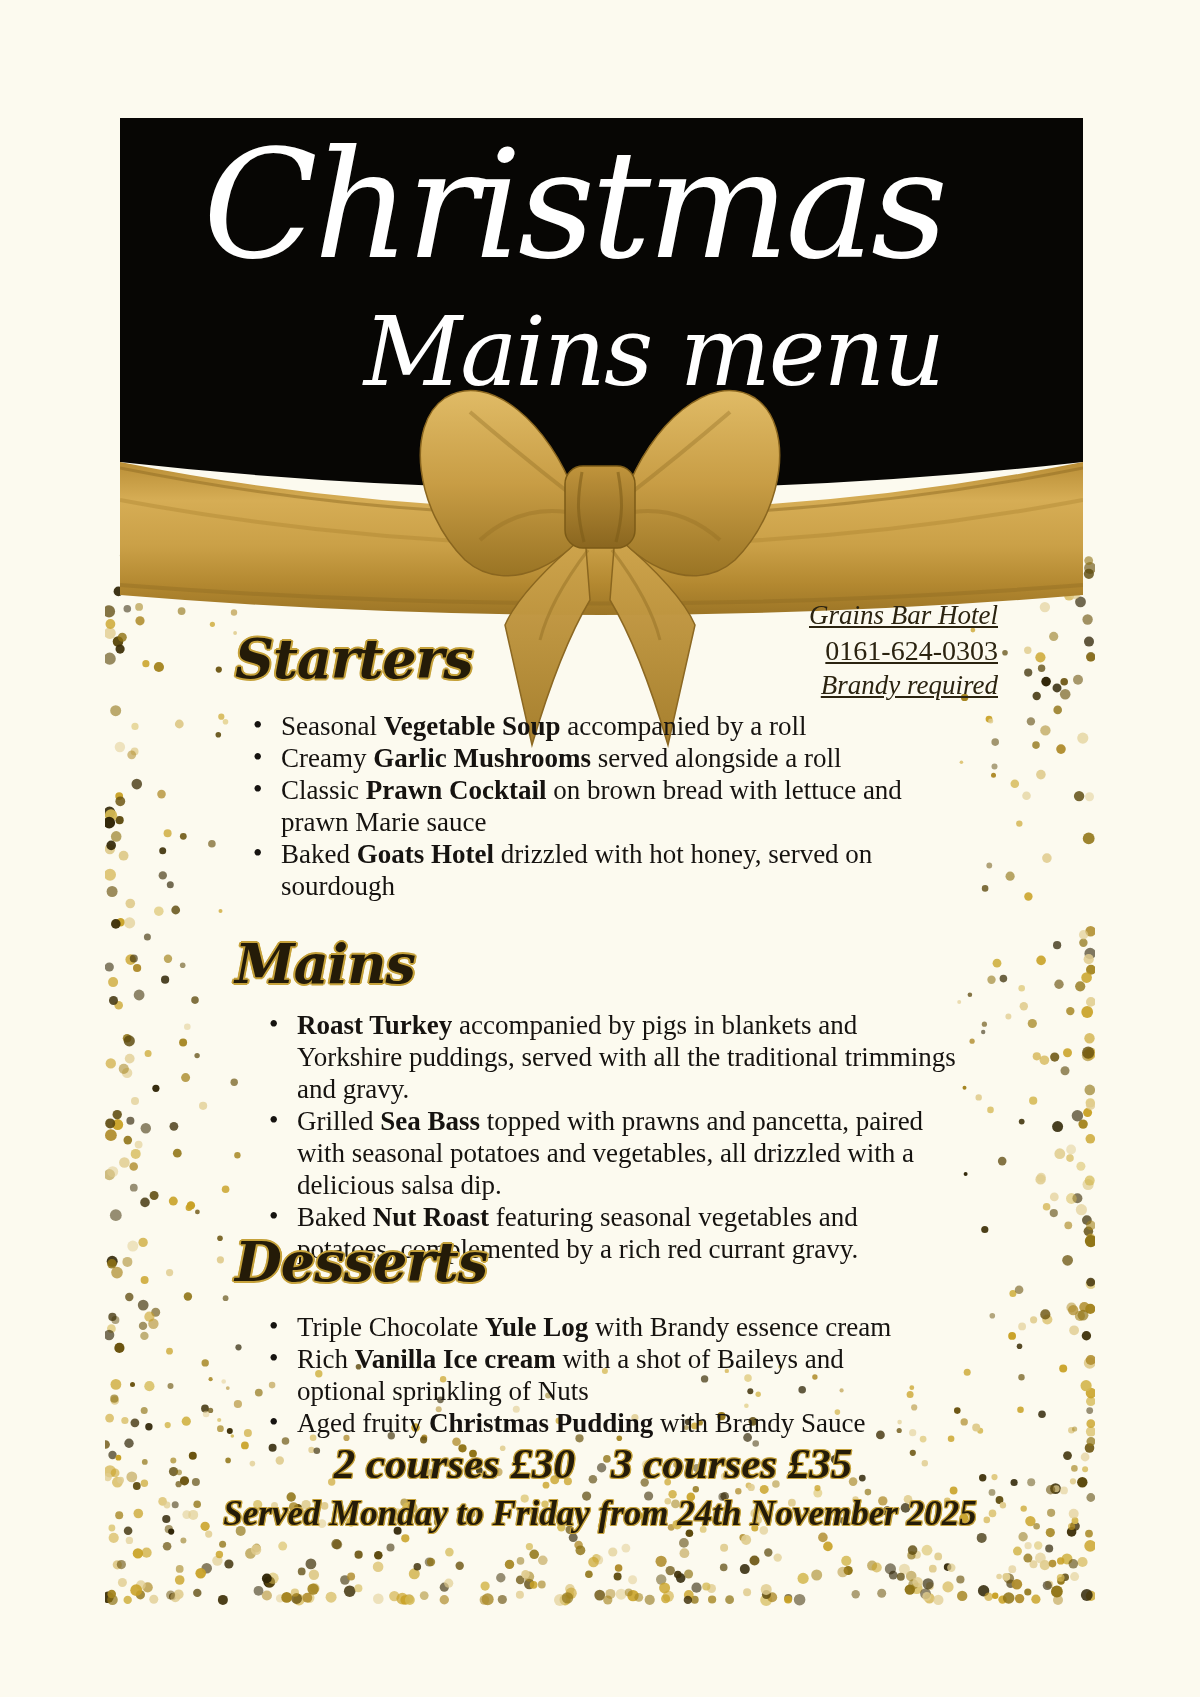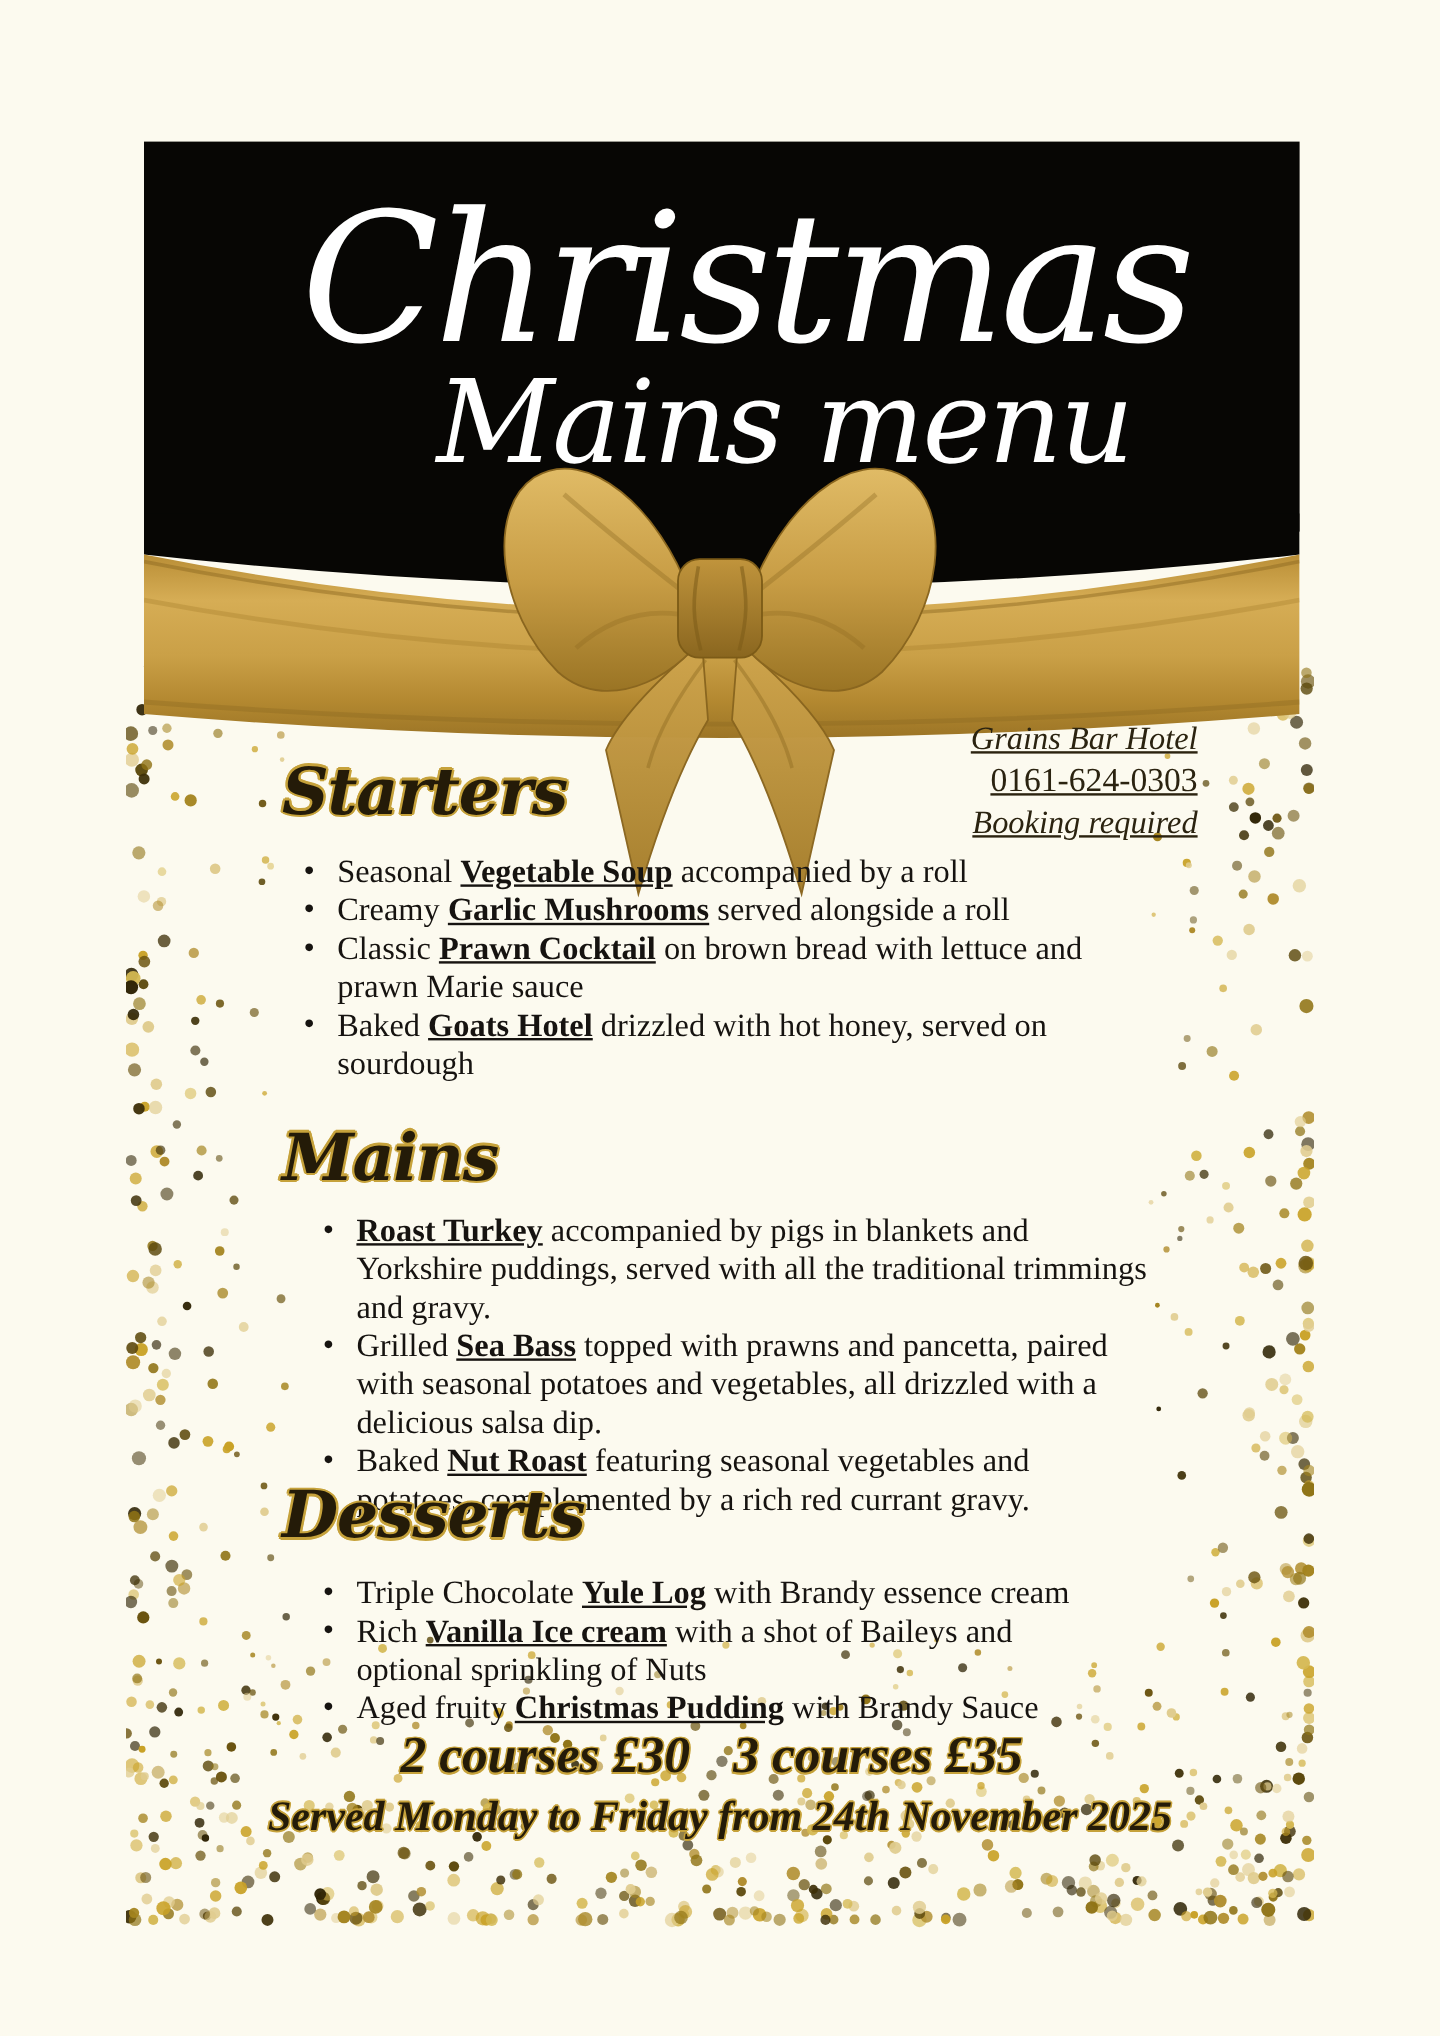--- a/index.html
+++ b/index.html
@@ -7,21 +7,21 @@
     width:1200px;height:1697px;position:relative;overflow:hidden;
     background:#fcfaef;
     font-family:"Liberation Serif",serif;
   }
   
   .banner{
     position:absolute;left:120px;top:118px;width:963px;height:325px;
     background:#070604;z-index:2;
   }
   .title-line{position:absolute;left:120px;width:963px;text-align:center;color:#ffffff;z-index:3;}
-  .title-1{top:158px;font:italic 150px/1 "DejaVu Serif",serif;text-indent:-56px;letter-spacing:-4px;padding-left:48px;}
+  .title-1{top:130px;font:italic 150px/1 "DejaVu Serif",serif;text-indent:-56px;letter-spacing:-4px;}
   .title-2{top:304px;font:italic 96px/1 "DejaVu Serif",serif;text-indent:104px;letter-spacing:-2px;}
   
   .ribbon-svg{position:absolute;left:120px;top:350px;width:963px;height:410px;z-index:4;}
   
   .confetti-svg{position:absolute;left:105px;top:538px;width:990px;height:1072px;z-index:1;}
   
   .contact{
     position:absolute;right:202px;top:598px;text-align:right;z-index:5;
     font:italic 27px/35px "Liberation Serif",serif;color:#2b2310;text-decoration:underline;
   }
@@ -45,21 +45,21 @@
                 1px 1px #c6a23b,-1px -1px #c6a23b,1px -1px #c6a23b,-1px 1px #c6a23b;
   }
   .menu-list{list-style:none;padding:0;margin:20px 0 0 144px;width:700px;}
   #sec-mains .menu-list{margin:14px 0 0 160px;width:696px;}
   #sec-desserts .menu-list{margin:18px 0 0 160px;width:666px;}
   .menu-item{
     position:relative;padding-left:32px;
     font-size:27px;line-height:32px;color:#161310;
   }
   .menu-item .dot{position:absolute;left:4px;top:-1px;font-size:27px;}
-  .menu-item b{font-weight:bold;text-decoration:underline;}
+  .menu-item b{font-weight:bold;}
   
   .pricing{
     position:absolute;left:105px;top:1440px;width:990px;z-index:5;
     display:flex;justify-content:center;box-sizing:border-box;
     padding:0 118px 0 104px;
     font:italic bold 43px/1.1 "Liberation Serif",serif;color:#241b08;gap:36px;
   }
   .served{
     position:absolute;left:105px;top:1493px;width:990px;text-align:center;z-index:5;
     font:italic bold 35px/1.2 "Liberation Serif",serif;color:#241b08;
@@ -912,21 +912,21 @@
       <circle cx="911.9" cy="1046.2" r="5.3" fill="#b08d2e" opacity="0.97"></circle>
       <circle cx="393.4" cy="934.0" r="4.2" fill="#b08d2e" opacity="0.62"></circle>
       <circle cx="871.2" cy="889.5" r="4.0" fill="#e0cc8f" opacity="0.99"></circle>
       <circle cx="241.5" cy="899.9" r="3.1" fill="#b08d2e" opacity="0.78"></circle>
     </g>
 </svg>
 
 <div class="contact">
   <div>Grains Bar Hotel</div>
   <div class="phone">0161-624-0303</div>
-  <div>Booking required</div>
+  <div>Brandy required</div>
 </div>
 
 <div class="section" id="sec-starters">
   <h2 class="gold-rim">Starters</h2>
   <ul class="menu-list">
       <li class="menu-item"><span class="dot">•</span><span>Seasonal <b>Vegetable Soup</b> accompanied by a roll</span></li>
       <li class="menu-item"><span class="dot">•</span><span>Creamy <b>Garlic Mushrooms</b> served alongside a roll</span></li>
       <li class="menu-item"><span class="dot">•</span><span>Classic <b>Prawn Cocktail</b> on brown bread with lettuce and prawn Marie sauce</span></li>
       <li class="menu-item"><span class="dot">•</span><span>Baked <b>Goats Hotel</b> drizzled with hot honey, served on sourdough</span></li>
     </ul>

